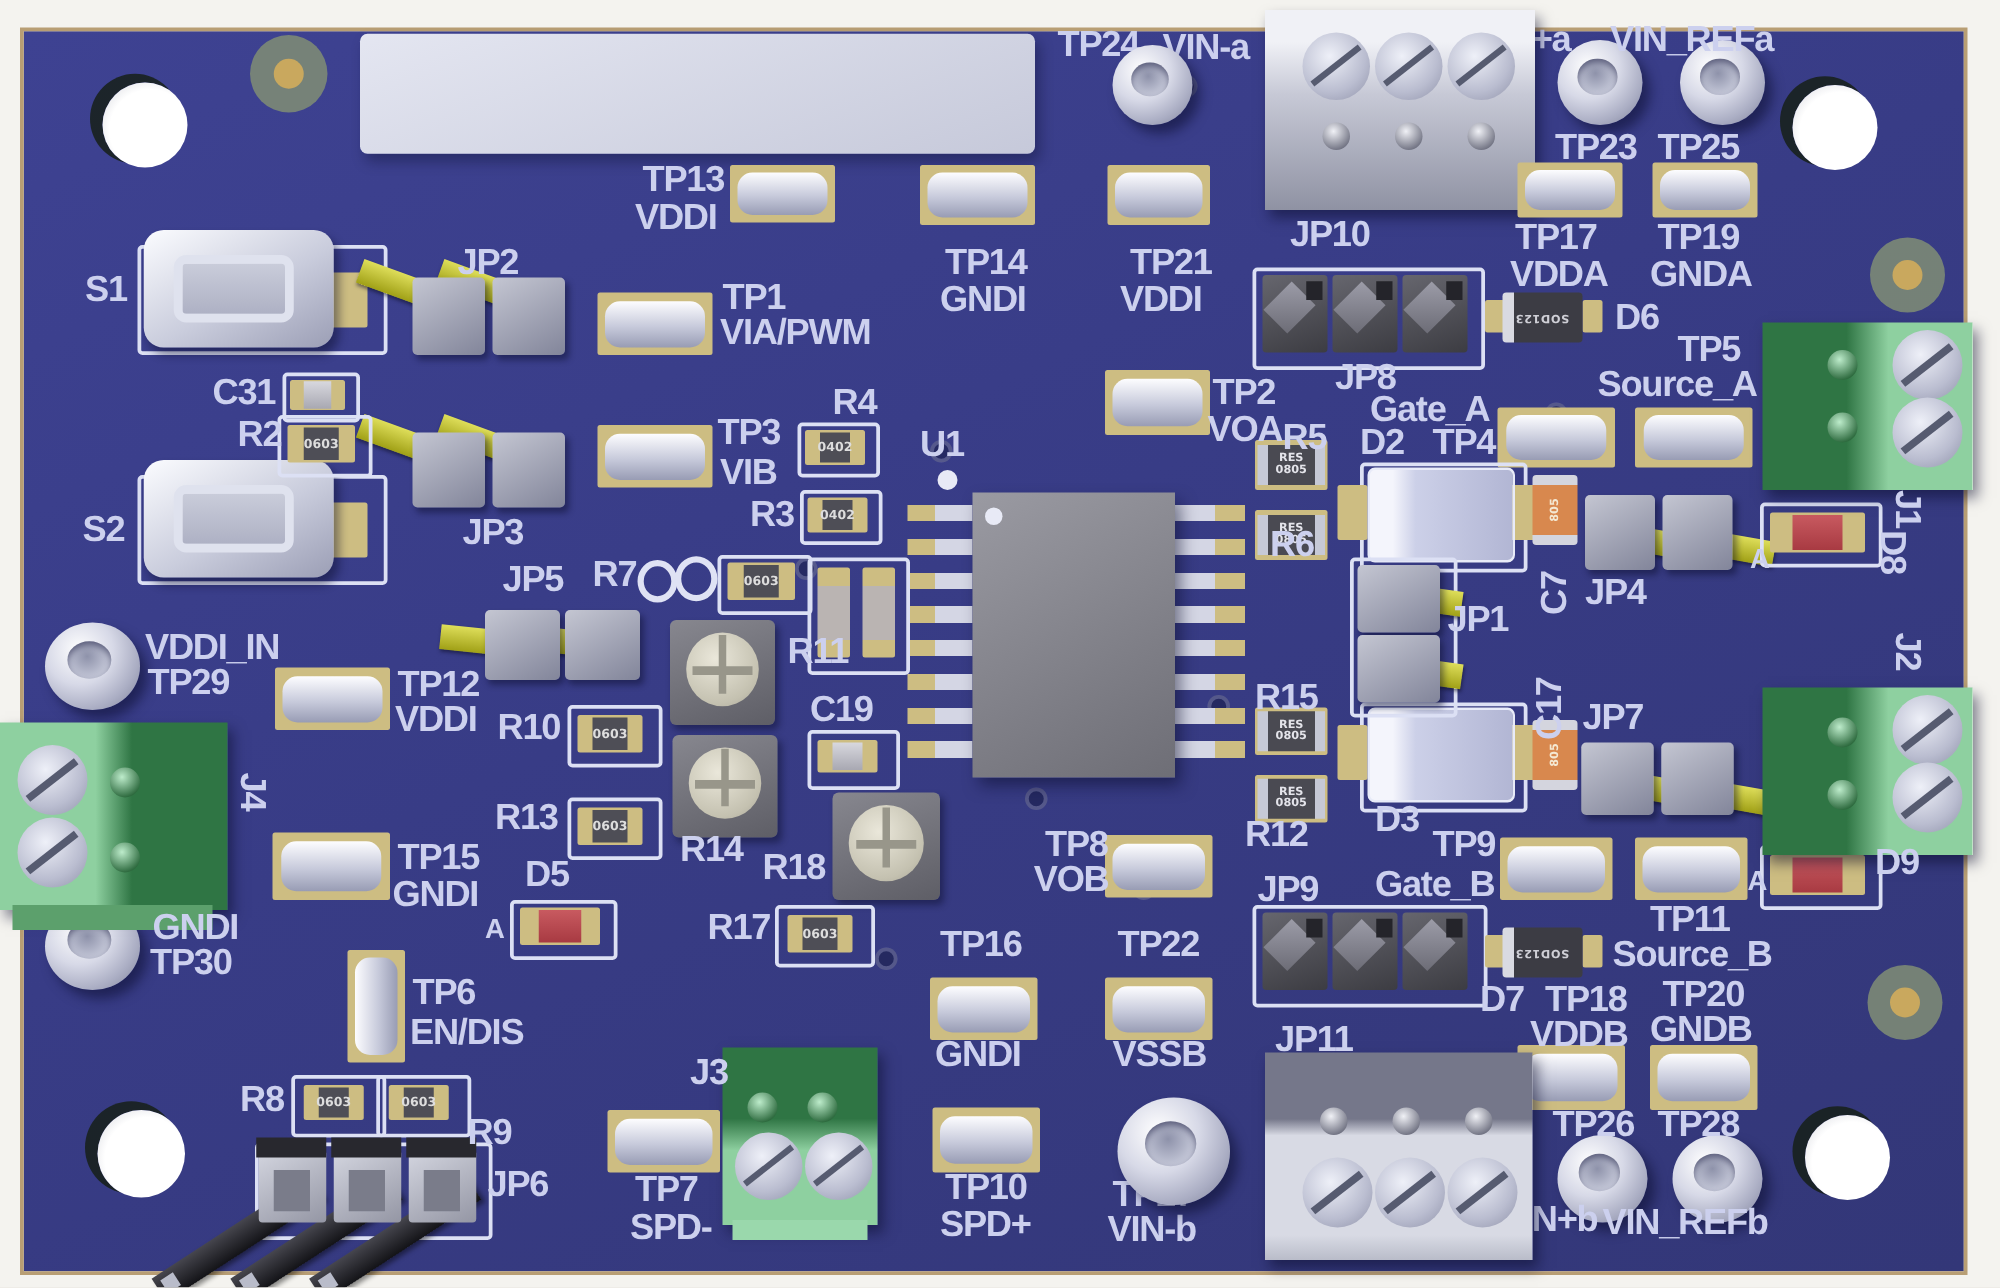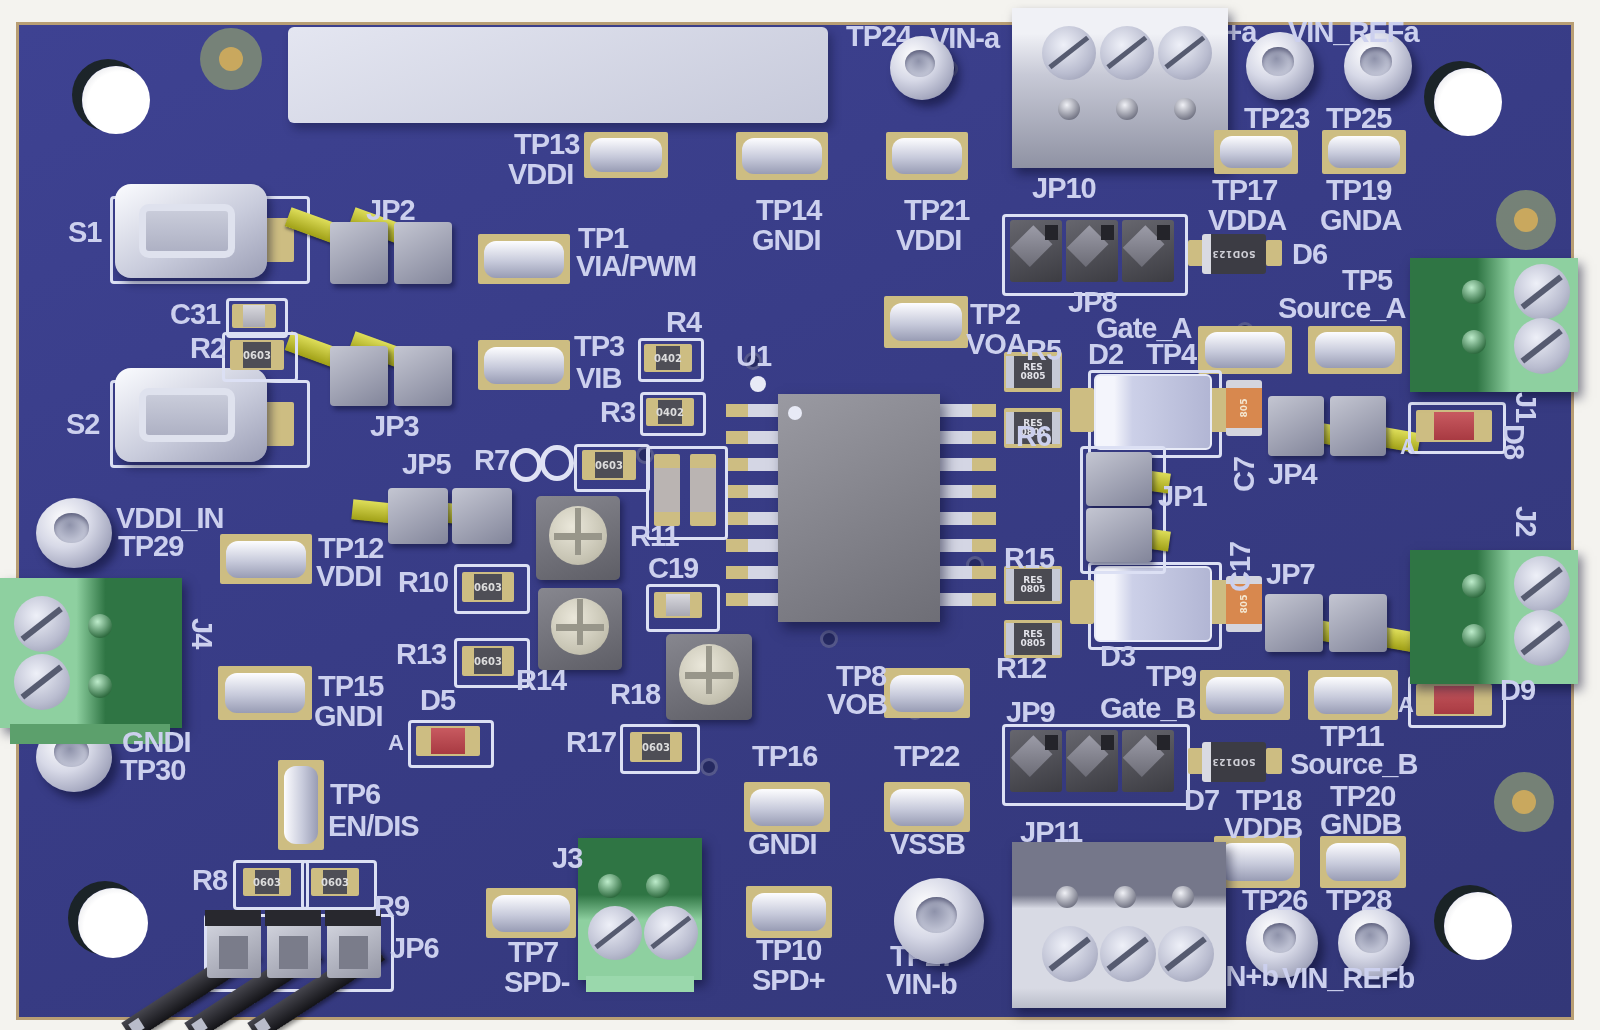--- a/index.html
+++ b/index.html
@@ -386,23 +386,23 @@
   <div class="lbl" style="left:736px;top:342px">U1</div>
   <div class="lbl" style="left:402px;top:450px">JP5</div>
   <div class="lbl" style="left:474px;top:446px">R7</div>
   <div class="lbl" style="left:318px;top:534px">TP12</div>
   <div class="lbl" style="left:316px;top:562px">VDDI</div>
   <div class="lbl" style="left:116px;top:504px">VDDI_IN</div>
   <div class="lbl" style="left:118px;top:532px">TP29</div>
   <div class="lbl r90" style="left:216px;top:618px">J4</div>
   <div class="lbl" style="left:398px;top:568px">R10</div>
   <div class="lbl" style="left:396px;top:640px">R13</div>
-  <div class="lbl" style="left:630px;top:522px">R11</div>
+  <div class="lbl" style="left:630px;top:507px">R11</div>
   <div class="lbl" style="left:648px;top:554px">C19</div>
-  <div class="lbl" style="left:516px;top:666px">R14</div>
+  <div class="lbl" style="left:544px;top:666px">R14</div>
   <div class="lbl" style="left:610px;top:680px">R18</div>
   <div class="lbl" style="left:318px;top:672px">TP15</div>
   <div class="lbl" style="left:314px;top:702px">GNDI</div>
   <div class="lbl" style="left:122px;top:728px">GNDI</div>
   <div class="lbl" style="left:120px;top:756px">TP30</div>
   <div class="lbl" style="left:420px;top:686px">D5</div>
   <div class="lbl sm" style="left:388px;top:732px">A</div>
   <div class="lbl" style="left:566px;top:728px">R17</div>
   <div class="lbl" style="left:330px;top:780px">TP6</div>
   <div class="lbl" style="left:328px;top:812px">EN/DIS</div>

